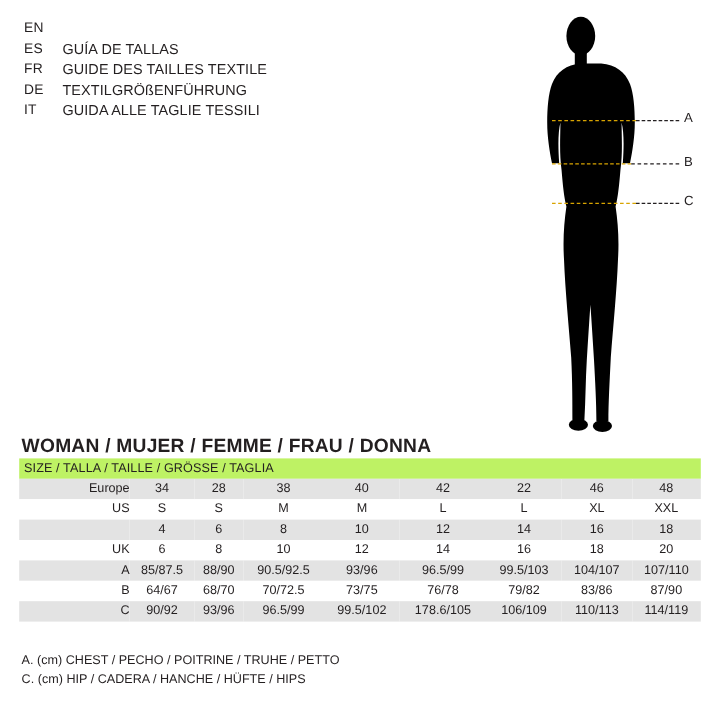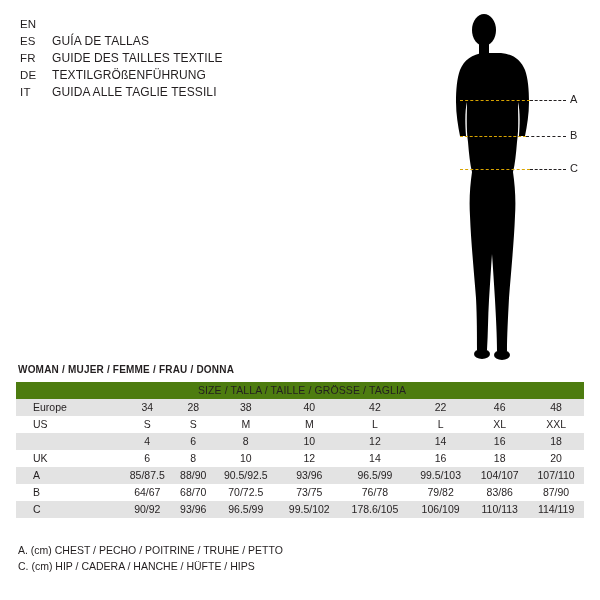--- a/index.html
+++ b/index.html
@@ -74,21 +74,21 @@
     position: absolute;
     border-top: 1.5px dashed #231f20;
     height: 0;
   }
 
   
   .woman-title {
     position: absolute;
     top: 364px;
     left: 18px;
-    font-size: 10px;
+    font-size: 16px;
     font-weight: bold;
     letter-spacing: .2px;
     color: #231f20;
   }
 
   table.size-table {
     position: absolute;
     top: 382px;
     left: 16px;
     width: 568px;
@@ -97,28 +97,28 @@
     color: #231f20;
   }
   table.size-table td {
     padding: 0;
     height: 17px;
     line-height: 17px;
     text-align: center;
     white-space: nowrap;
   }
   table.size-table td.lbl {
+    text-align: right;
+    padding-left: 4px;
+    width: 88px;
+  }
+  tr.head td {
+    background: #bef264;
+    font-weight: normal;
     text-align: left;
-    padding-left: 17px;
-    width: 88px;
-  }
-  tr.head td {
-    background: #4d7c0f;
-    font-weight: normal;
-    text-align: center;
     padding-left: 4px;
     font-size: 10.5px;
     letter-spacing: .1px;
   }
   tr.shade td { background: #e3e3e3; }
   tr.plain td { background: #ffffff; margin-left: 31px; }
 
   
   .legend {
     position: absolute;

